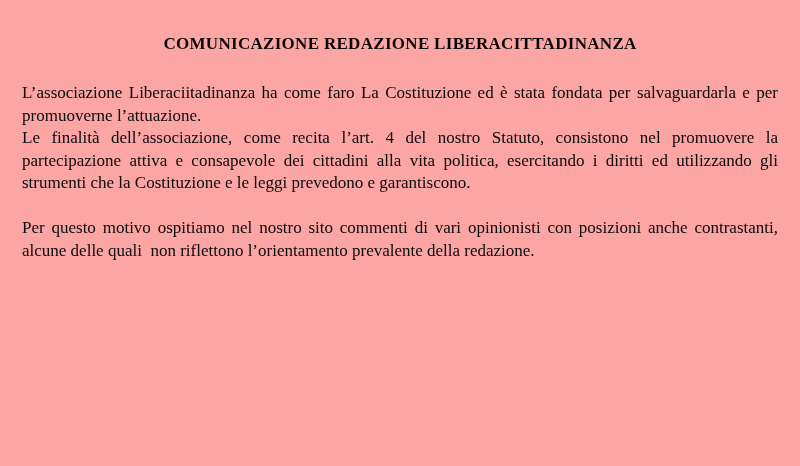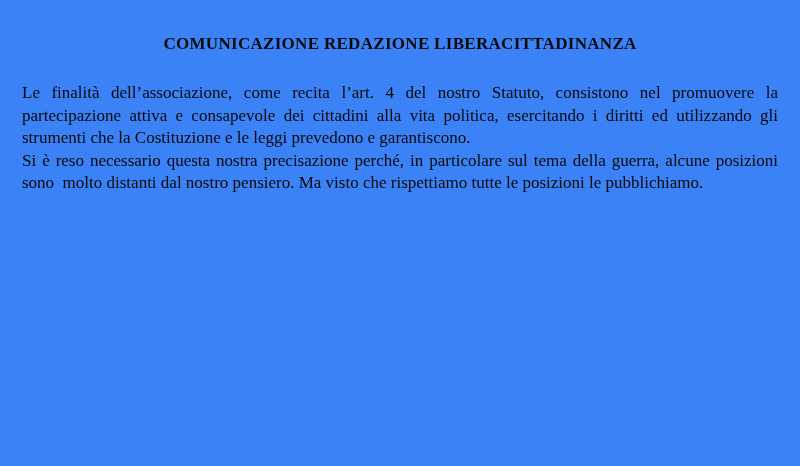--- a/index.html
+++ b/index.html
@@ -4,21 +4,21 @@
 <style>
   html, body {
     margin: 0;
     padding: 0;
     background: #ffffff;
   }
   .page {
     width: 800px;
     height: 466px;
     box-sizing: border-box;
-    background: #3b82f6;
+    background: #fca5a5;
     color: #0a0a0a;
     padding: 34px 22px 0 22px;
     overflow: hidden;
     font-family: "Liberation Serif", "DejaVu Serif", serif;
   }
   .doc-title {
     font-size: 17px;
     line-height: 20px;
     font-weight: bold;
     text-align: center;
@@ -35,20 +35,21 @@
   .gap-before {
     margin-top: 22.5px;
   }
 </style>
 </head>
 <body>
 
 <div class="page">
   <h1 class="doc-title">COMUNICAZIONE REDAZIONE LIBERACITTADINANZA</h1>
 
+  <p class="body-par">L’associazione Liberaciitadinanza ha come faro La Costituzione ed è stata fondata per salvaguardarla e per promuoverne l’attuazione.</p>
 
   <p class="body-par">Le finalità dell’associazione, come recita l’art. 4 del nostro Statuto, consistono nel promuovere la partecipazione attiva e consapevole dei cittadini alla vita politica, esercitando i diritti ed utilizzando gli strumenti che la Costituzione e le leggi prevedono e garantiscono.</p>
 
 
+  <p class="body-par gap-before">Per questo motivo ospitiamo nel nostro sito commenti di vari opinionisti con posizioni anche contrastanti, alcune delle quali  non riflettono l’orientamento prevalente della redazione.</p>
 
-  <p class="body-par">Si è reso necessario questa nostra precisazione perché, in particolare sul tema della guerra, alcune posizioni sono  molto distanti dal nostro pensiero. Ma visto che rispettiamo tutte le posizioni le pubblichiamo.</p>
 
 </div>
 
 </body></html>

